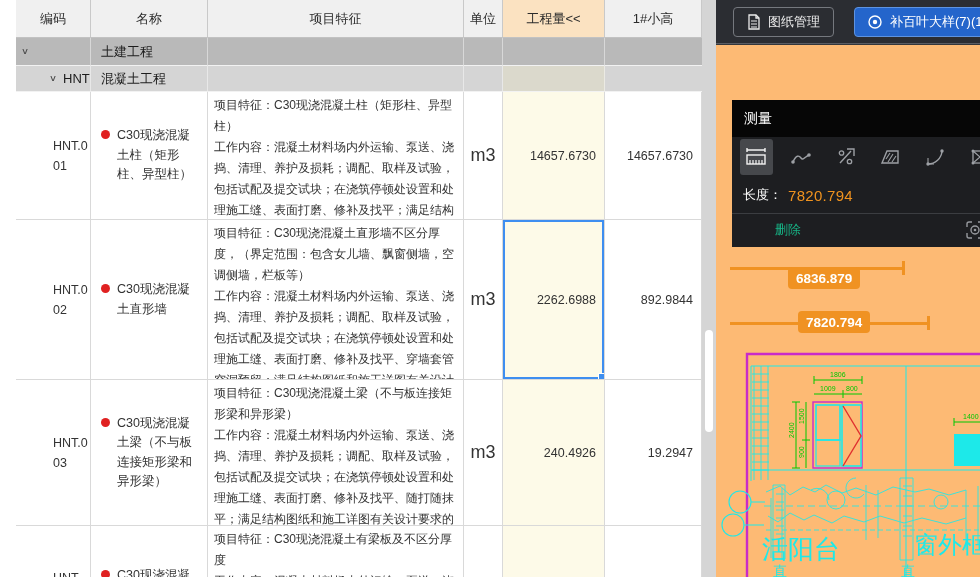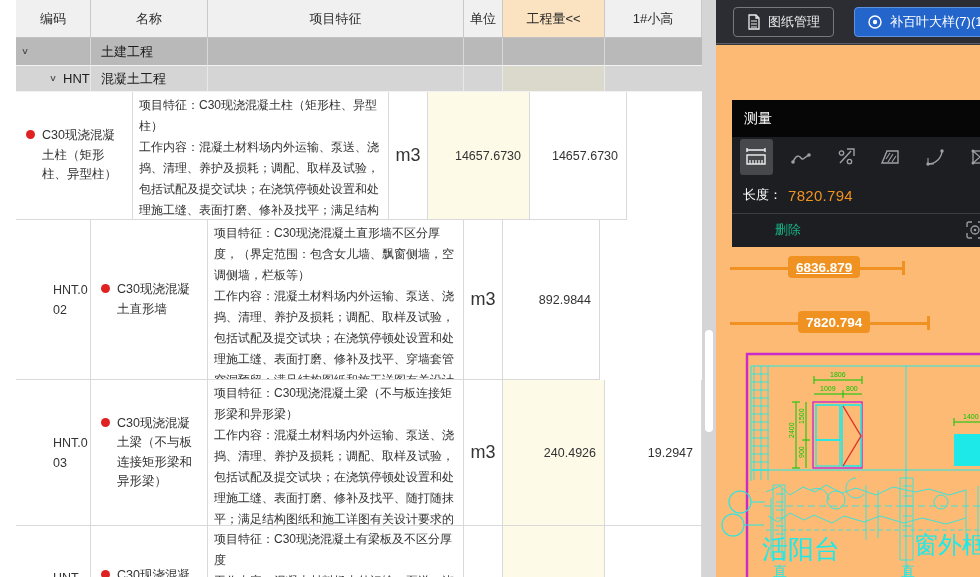--- a/index.html
+++ b/index.html
@@ -117,20 +117,21 @@
             <span>HNT</span>
           </div>
         <div class="c name">混凝土工程</div>
         <div class="c feat"></div>
           <div class="c unit"></div>
           <div class="c qty"></div>
           <div class="c high" style="border-right:none;"></div>
       </div>
 
       <div class="trow drow r1">
+        <div class="c code">HNT.001</div>
         <div class="c name">
           <div class="namewrap">
               <span class="dot"></span>
               <span>C30现浇混凝土柱（矩形柱、异型柱）</span>
             </div>
         </div>
         <div class="c feat">项目特征：C30现浇混凝土柱（矩形柱、异型柱）
 工作内容：混凝土材料场内外运输、泵送、浇捣、清理、养护及损耗；调配、取样及试验，包括试配及提交试块；在浇筑停顿处设置和处理施工缝、表面打磨、修补及找平；满足结构图纸和施工详图有关设计要求的一切措施。</div>
         <div class="c unit">m3</div>
         <div class="c qty">14657.6730</div>
@@ -141,20 +142,24 @@
         <div class="c code">HNT.002</div>
         <div class="c name">
           <div class="namewrap">
               <span class="dot"></span>
               <span>C30现浇混凝土直形墙</span>
             </div>
         </div>
         <div class="c feat">项目特征：C30现浇混凝土直形墙不区分厚度，（界定范围：包含女儿墙、飘窗侧墙，空调侧墙，栏板等）
 工作内容：混凝土材料场内外运输、泵送、浇捣、清理、养护及损耗；调配、取样及试验，包括试配及提交试块；在浇筑停顿处设置和处理施工缝、表面打磨、修补及找平、穿墙套管空洞预留；满足结构图纸和施工详图有关设计要求的一切措施。</div>
         <div class="c unit">m3</div>
+        <div class="c qty sel">
+            <span>2262.6988</span>
+            <span class="handle"></span>
+          </div>
         <div class="c high">892.9844</div>
       </div>
 
       <div class="trow drow r3">
         <div class="c code">HNT.003</div>
         <div class="c name">
           <div class="namewrap">
               <span class="dot"></span>
               <span>C30现浇混凝土梁（不与板连接矩形梁和异形梁）</span>
             </div>
@@ -270,21 +275,21 @@
           <svg width="22" height="22" viewBox="0 0 22 22">
             <path d="M3 8 V5 a2 2 0 0 1 2 -2 h3 M14 3 h3 a2 2 0 0 1 2 2 v3 M19 14 v3 a2 2 0 0 1 -2 2 h-3 M8 19 H5 a2 2 0 0 1 -2 -2 v-3" fill="none" stroke="#97999e" stroke-width="1.4"></path>
             <circle cx="11" cy="11" r="4" fill="none" stroke="#97999e" stroke-width="1.4"></circle>
             <circle cx="11" cy="11" r="1.3" fill="#97999e"></circle>
           </svg>
         </div>
       </div>
 
       <div class="dimline" style="left:14px; top:222px; width:174px;"></div>
       <div class="dimtick" style="left:186px; top:216px;"></div>
-      <div class="dimpill" style="left:72px; top:211px;text-decoration:underline;">6836.879</div>
+      <div class="dimpill" style="left:72px; top:222px;">6836.879</div>
 
       <div class="dimline" style="left:14px; top:277px; width:199px;"></div>
       <div class="dimtick" style="left:211px; top:271px;"></div>
       <div class="dimpill" style="left:82px; top:266px;">7820.794</div>
 
       <svg class="cadsvg" width="280" height="227" viewBox="0 0 280 227">
 
         <path d="M31 227 V4 H280" stroke="#c92bc9" stroke-width="2.4" fill="none"></path>
 
         <path d="M35 16 H280" stroke="#1de9e9" stroke-width="1.2" fill="none"></path>

